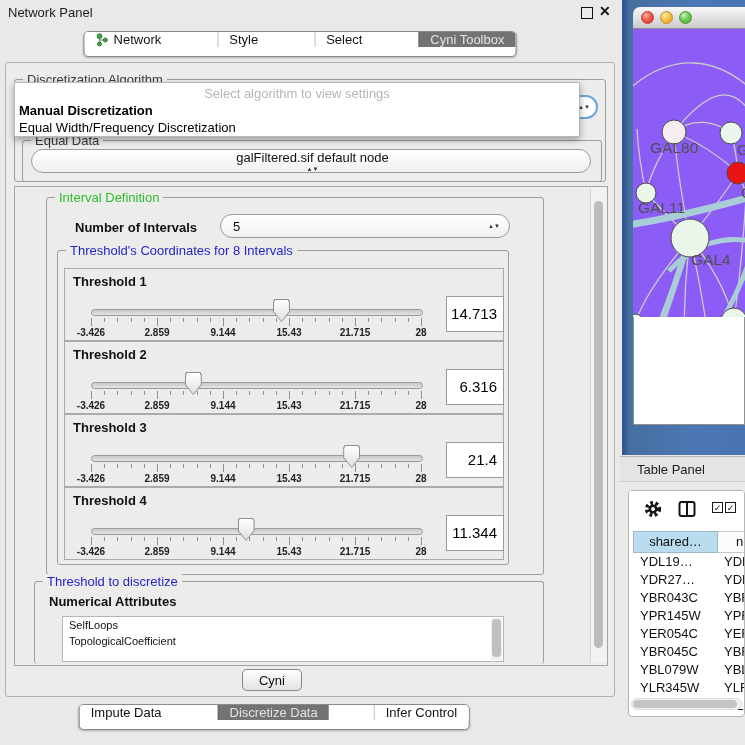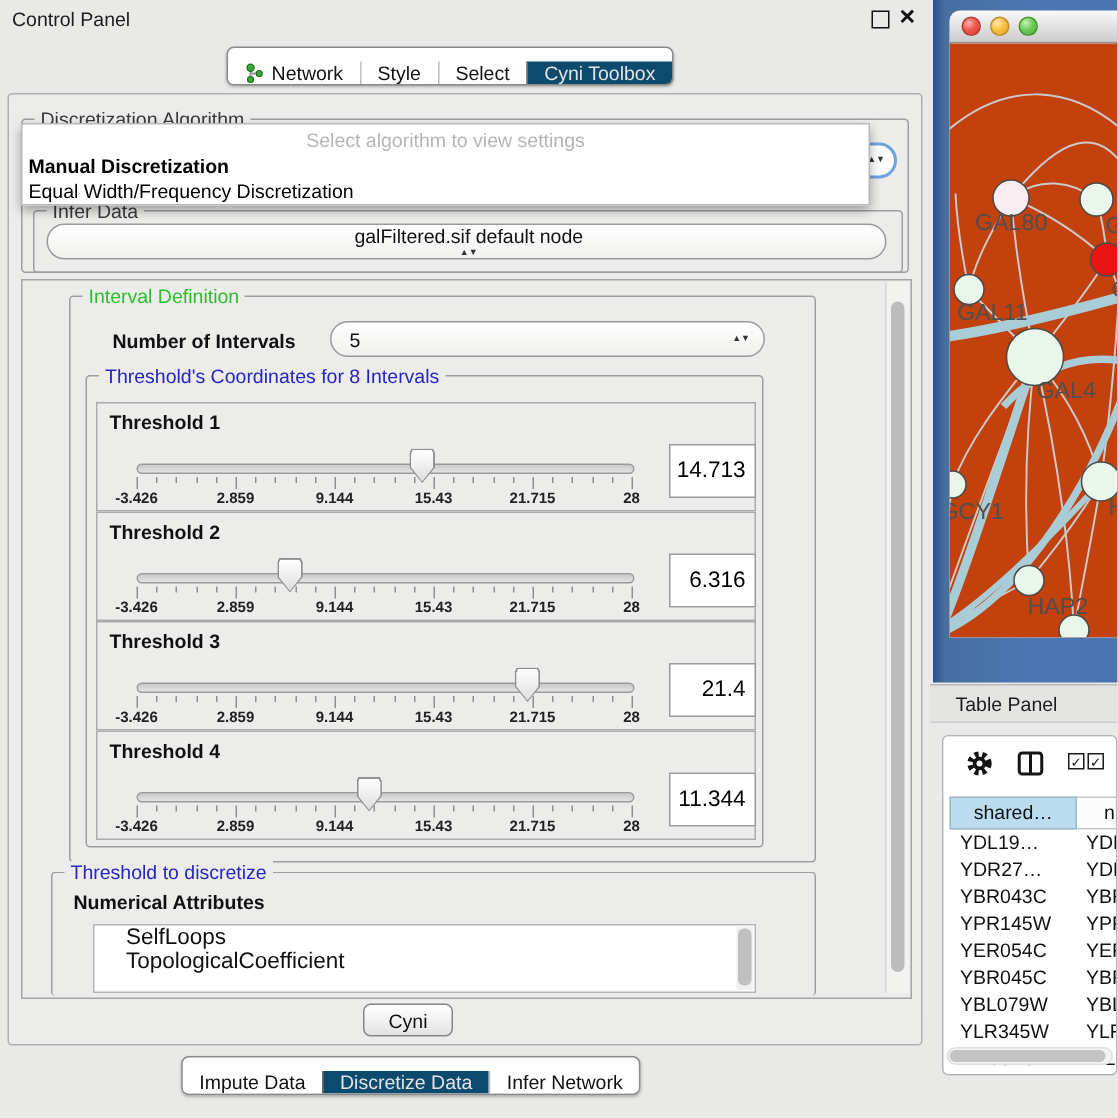--- a/index.html
+++ b/index.html
@@ -6,28 +6,28 @@
   body{width:745px;height:745px;position:relative;overflow:hidden;
        background:#e9e9e7;font-family:"Liberation Sans",sans-serif;color:#111;}
   .abs{position:absolute;}
 
   
   .cp-titlebar{left:0;top:0;width:620px;height:26px;font-size:13px;color:#1c1c1c;}
   .cp-title{left:8px;top:5px;}
   .float-icon{left:581px;top:7px;width:10px;height:10px;border:1.5px solid #111;background:transparent;}
   .close-icon{left:599px;top:3px;font-size:14px;font-weight:bold;color:#111;}
 
-  .tabbar{display:flex;height:24px;align-items:flex-end;border:1px solid #8a8a8a;border-radius:5px;
-          overflow:hidden;background:#fff;box-shadow:0 1px 2px rgba(0,0,0,.25);}
+  .tabbar{display:flex;height:24px;align-items:flex-start;border:1px solid #8a8a8a;border-radius:5px;
+          overflow:hidden;background:#fff;box-shadow:0 1px 2px rgba(0,0,0,.25);gap:45px;}
   #top-tabs{left:300px;top:31px;transform:translateX(-50%);}
   #bottom-tabs{left:274px;top:704px;transform:translateX(-50%);}
   .tab{display:flex;align-items:center;gap:5px;padding:0 11px;font-size:13px;color:#111;
        background:#fff;border-left:1px solid #bdbdbd;white-space:nowrap;}
   .tab:first-child{border-left:none;}
-  .tab.sel{background:#0c4a6e;color:#e3e3e3;border-left-color:#6a6a6a;}
+  .tab.sel{background:#737373;color:#e3e3e3;border-left-color:#6a6a6a;}
 
   .outer-panel{left:5px;top:62px;width:608px;height:633px;background:#ececea;
                border:1px solid #b0b0b0;border-radius:3px;}
 
   .groupbox{position:absolute;border:1px solid #9e9e9e;border-radius:3px;}
   .gtitle{position:absolute;top:-8px;left:8px;background:#ececea;padding:0 4px;
           font-size:13px;color:#3a3a3a;white-space:nowrap;}
   .gtitle.green{color:#2dbd2d;}
   .gtitle.blue{color:#2525c8;}
 
@@ -62,40 +62,40 @@
           clip-path:polygon(8% 0,92% 0,100% 12%,100% 55%,50% 100%,0 55%,0 12%);}
   .tticks{position:absolute;left:26px;top:49px;width:330px;height:9px;}
   .tick{position:absolute;top:0;width:1px;height:4px;background:#8f8f8f;}
   .tick.major{height:8px;}
   .ticklab{position:absolute;top:58px;transform:translateX(-50%);font-size:10px;font-weight:bold;color:#222;white-space:nowrap;}
   .tvalue{position:absolute;left:381px;top:27px;width:50px;height:34px;background:#fff;border:1px solid #9a9a9a;
           font-size:15px;text-align:right;line-height:34px;padding-right:6px;color:#000;}
 
   
   .listbox{position:absolute;left:27px;top:34px;width:440px;height:44px;background:#fff;border:1px solid #b5b5b5;overflow:hidden;}
-  .listbox .item{font-size:15px;line-height:16px;padding-left:21px;white-space:nowrap;}
+  .listbox .item{font-size:11px;line-height:16px;padding-left:6px;white-space:nowrap;}
   .list-vscroll{position:absolute;right:1px;top:1px;width:11px;height:42px;background:#f0f0f0;}
   .list-vscroll .thumb{position:absolute;left:1px;top:1px;width:9px;height:38px;background:#c0c0c0;border-radius:4px;}
   .attr-head{position:absolute;left:14px;top:12px;font-size:13px;font-weight:bold;color:#111;}
 
   .apply-btn{left:242px;top:669px;width:60px;height:22px;border:1px solid #878787;border-radius:5px;
              background:linear-gradient(#ffffff,#e3e3e3);font-size:13px;text-align:center;line-height:21px;box-sizing:border-box;}
 
   
   .net-frame{left:622px;top:0;width:123px;height:455px;
              background:linear-gradient(90deg,#2c5190 0px,#46709f 8px,#4c77b4 60%,#4a74b0 100%);}
   .net-window{position:absolute;left:11px;top:7px;width:112px;height:418px;background:#fff;
               border-radius:7px 0 0 0;box-shadow:inset 0 0 0 1px #8f8f8f;overflow:hidden;}
   .net-titlebar{position:relative;height:21px;background:linear-gradient(#f9f9f9,#cbcbcb);
                 border-bottom:1px solid #8a8a8a;border-radius:7px 0 0 0;}
   .light{position:absolute;top:4px;width:13px;height:13px;border-radius:50%;box-sizing:border-box;}
   .light.red{left:8px;background:radial-gradient(circle at 35% 30%,#ffb0a8,#ee5a50 45%,#d8372c);border:1px solid #b33c31;}
   .light.yellow{left:27px;background:radial-gradient(circle at 35% 30%,#ffe9b0,#f7c045 45%,#e9a31f);border:1px solid #c08e26;}
   .light.green{left:46px;background:radial-gradient(circle at 35% 30%,#c8f2b8,#6fcb5a 45%,#4aa938);border:1px solid #49962f;}
-  .net-canvas{position:relative;width:112px;height:396px;background:#c2410c;overflow:hidden;}
+  .net-canvas{position:relative;width:112px;height:288px;background:#8b5cf6;overflow:hidden;}
 
   
   .tp-header{left:620px;top:456px;width:125px;height:26px;background:#e4e4e2;
              border-top:1px solid #b8b8b8;border-bottom:1px solid #cccccc;font-size:13px;color:#1c1c1c;box-sizing:border-box;}
   .tp-header span{position:absolute;left:17px;top:5px;}
   .table-container{left:628px;top:490px;width:117px;height:227px;background:#fff;
                    border:1px solid #b5b5b5;border-radius:4px;box-sizing:border-box;overflow:hidden;}
   .tc-toolbar{position:absolute;left:0;top:0;width:100%;height:40px;background:#fff;}
   .gear-wrap{position:absolute;left:15px;top:9px;}
   .split-wrap{position:absolute;left:49px;top:9px;}
@@ -109,21 +109,21 @@
   .c1{width:85px;padding-left:7px;box-sizing:border-box;white-space:nowrap;overflow:hidden;}
   .c2{padding-left:6px;white-space:nowrap;}
   .hscroll{position:absolute;left:2px;top:207px;width:111px;height:12px;background:#f3f3f3;
            border:1px solid #dedede;border-radius:6px;box-sizing:border-box;}
   .hscroll .thumb{position:absolute;left:1px;top:1px;width:104px;height:8px;background:#c4c4c4;border-radius:4px;}
 </style>
 </head>
 <body>
 
 <div class="abs cp-titlebar">
-  <span class="abs cp-title">Control Panel</span>
+  <span class="abs cp-title">Network Panel</span>
   <span class="abs float-icon"></span>
   <span class="abs close-icon">✕</span>
 </div>
 
 <div class="abs tabbar" id="top-tabs">
     <div class="tab">
       <svg width="13" height="14" viewBox="0 0 13 14">
         <line x1="4" y1="4" x2="4" y2="11" stroke="#9a9a9a" stroke-width="1.3"></line>
         <line x1="4" y1="7" x2="9.5" y2="7" stroke="#9a9a9a" stroke-width="1.3"></line>
         <circle cx="4" cy="3.2" r="2.4" fill="#3aa83a" stroke="#1d6e1d" stroke-width="0.8"></circle>
@@ -155,21 +155,21 @@
 
 <div class="abs popup">
   <div class="prompt">Select algorithm to view settings</div>
   <div id="algo-options">
       <div class="opt bold">Manual Discretization</div>
       <div class="opt">Equal Width/Frequency Discretization</div>
     </div>
 </div>
 
 <div class="abs groupbox" style="left:22px;top:140px;width:578px;height:40px;">
-  <span class="gtitle">Infer Data</span>
+  <span class="gtitle">Equal Data</span>
   <div class="combo" style="left:8px;top:8px;width:560px;box-sizing:border-box;flex-direction:column;">
     <span class="val">galFiltered.sif default node</span>
     <span class="spin">▲▼</span>
   </div>
 </div>
 
 <div class="abs scrollpanel">
   <div class="vscroll">
     <div class="thumb"></div>
   </div>
@@ -374,21 +374,21 @@
 <div class="abs apply-btn">Cyni</div>
 
 <div class="abs tabbar" id="bottom-tabs">
     <div class="tab">
       <span>Impute Data</span>
     </div>
     <div class="tab sel">
       <span>Discretize Data</span>
     </div>
     <div class="tab">
-      <span>Infer Network</span>
+      <span>Infer Control</span>
     </div>
   </div>
 
 <div class="abs net-frame">
   <div class="net-window">
     <div class="net-titlebar">
       <span class="light red"></span>
       <span class="light yellow"></span>
       <span class="light green"></span>
     </div>

